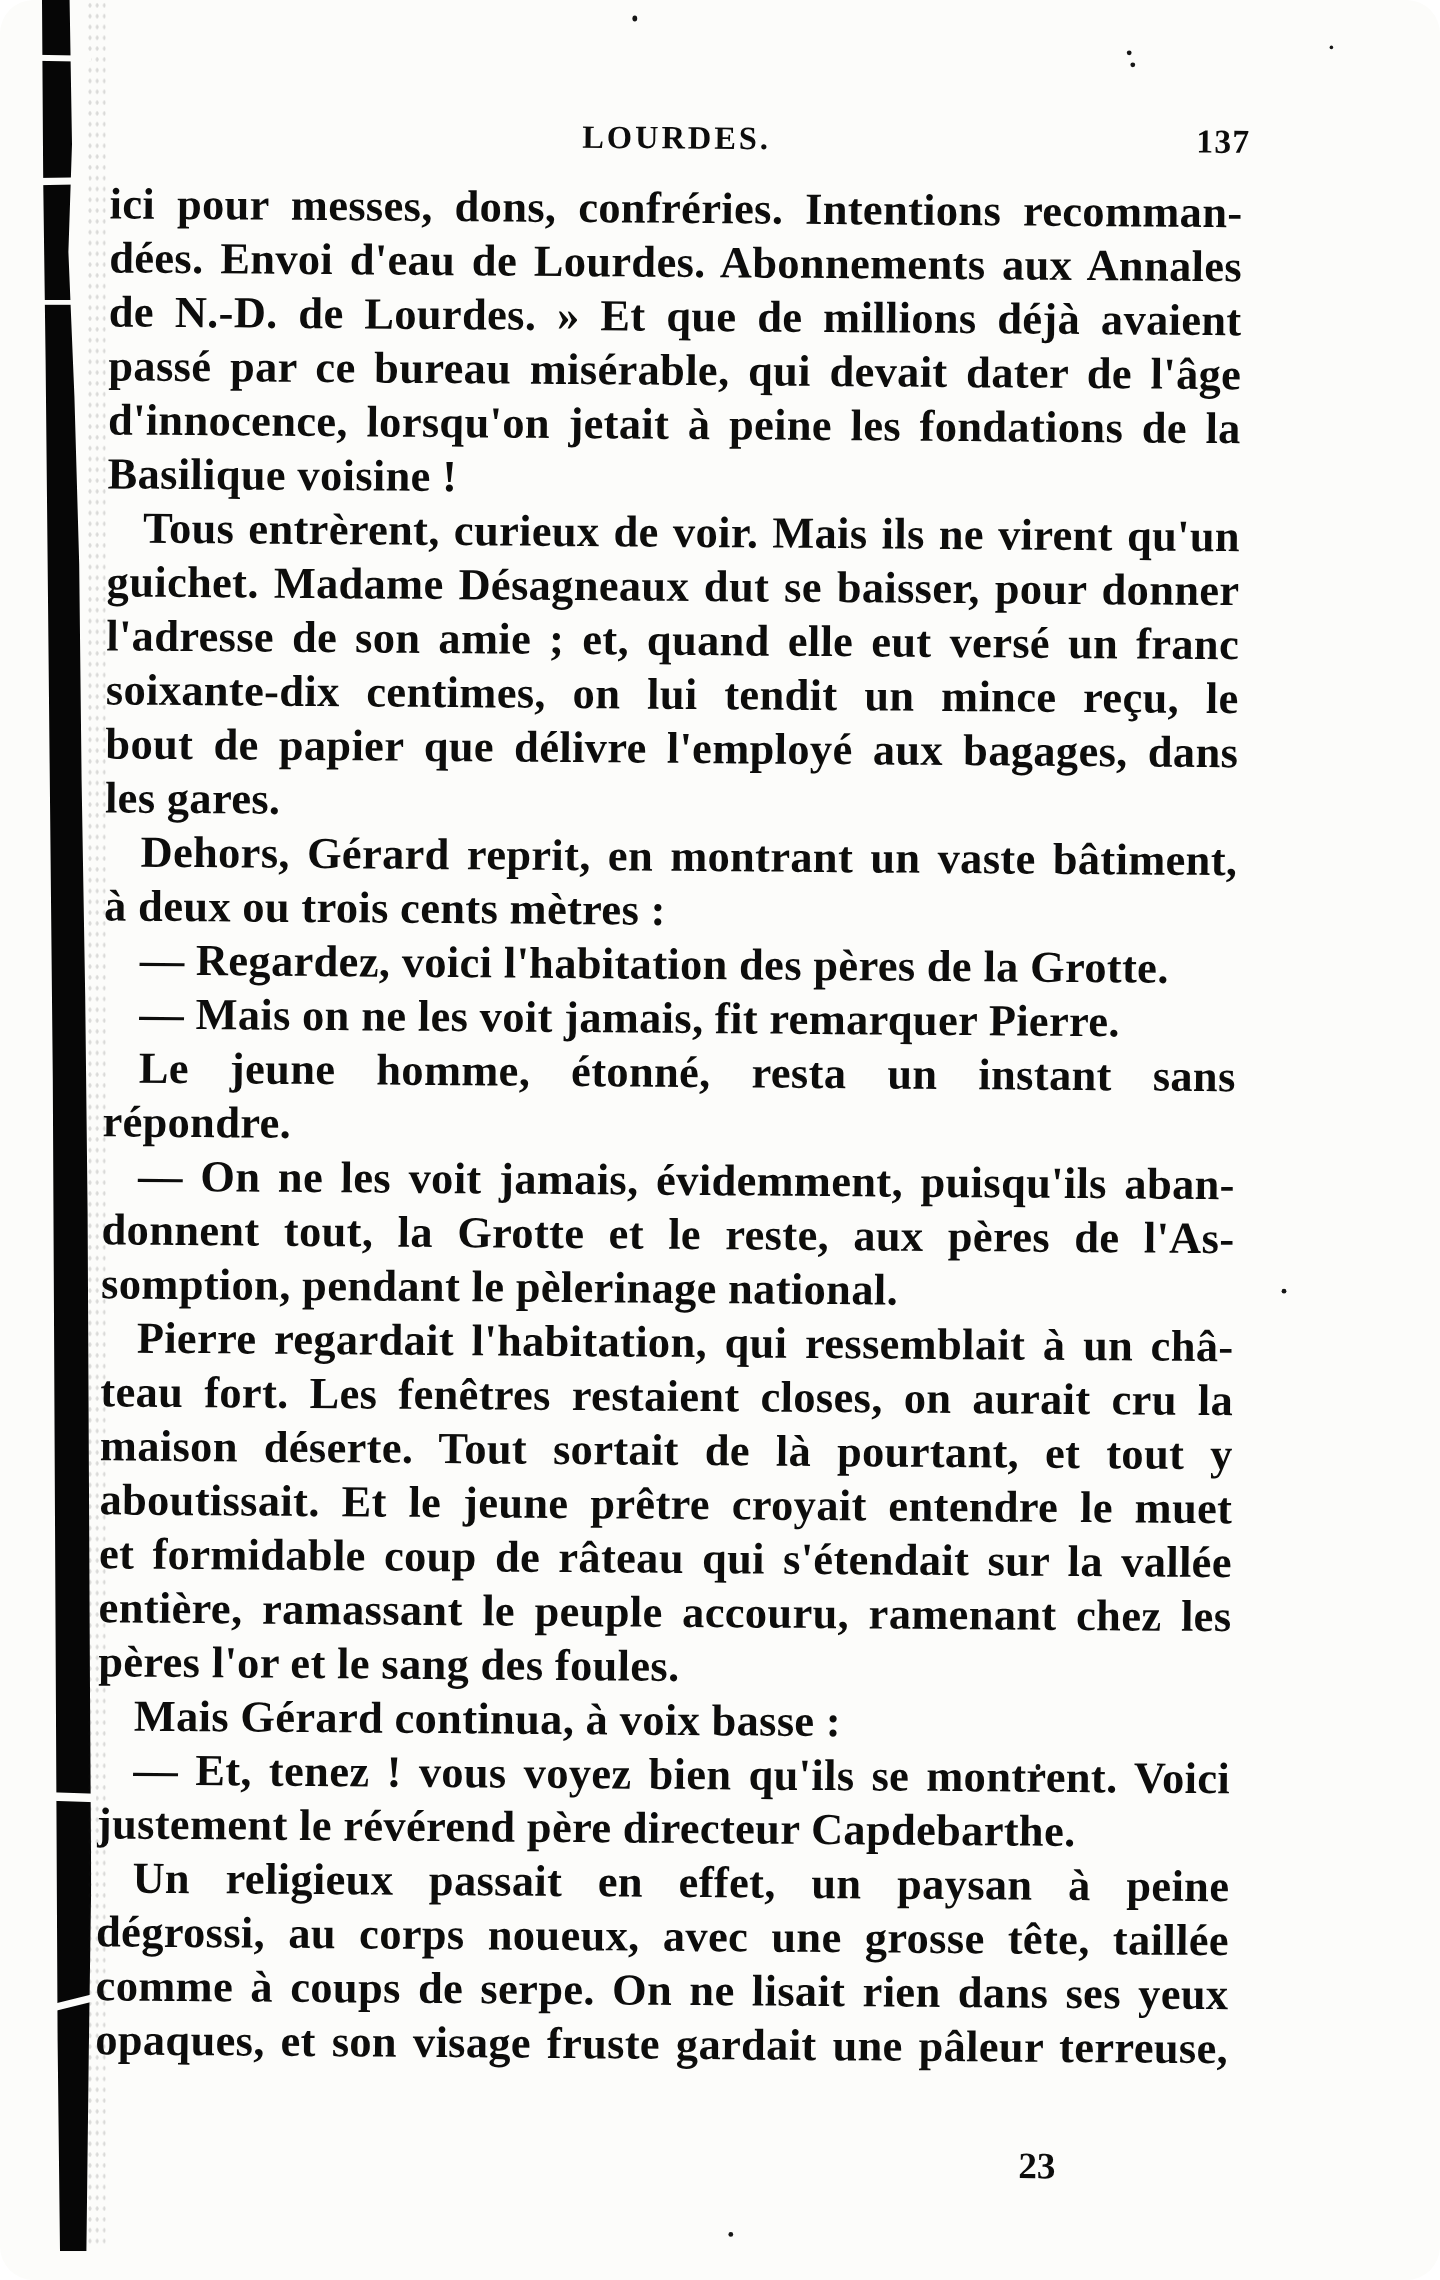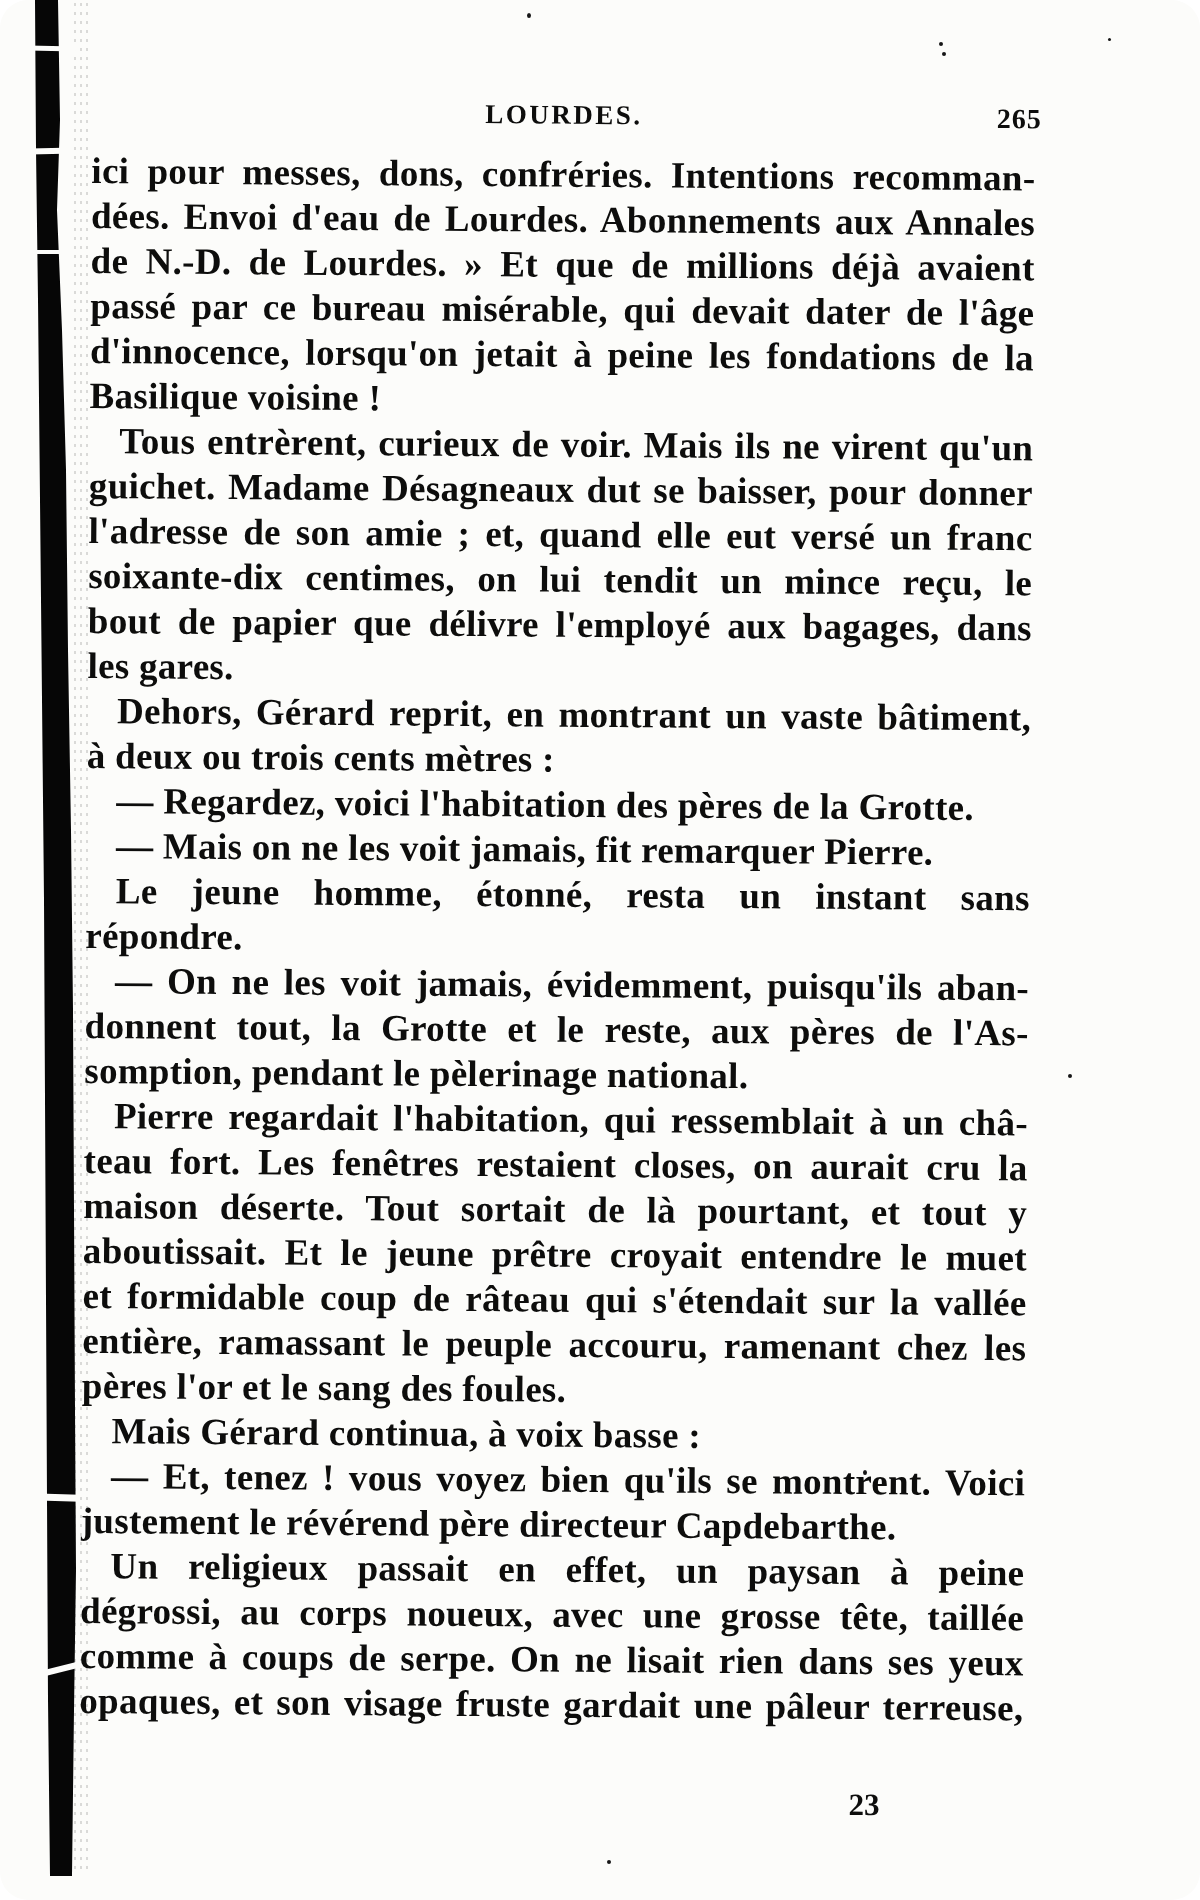--- a/index.html
+++ b/index.html
@@ -91,21 +91,21 @@
   <div class="speck s2"></div>
   <div class="speck s3"></div>
   <div class="speck s4"></div>
   <div class="speck s5"></div>
   <div class="speck s6"></div>
   <div class="speck s7"></div>
 
   <div class="content">
     <div class="header">
       <span class="title">LOURDES.</span>
-      <span class="pagenum">265</span>
+      <span class="pagenum">137</span>
     </div>
     <div class="body">
         <div class="line j">ici pour messes, dons, confréries. Intentions recomman-</div>
         <div class="line j">dées. Envoi d'eau de Lourdes. Abonnements aux Annales</div>
         <div class="line j">de N.-D. de Lourdes. » Et que de millions déjà avaient</div>
         <div class="line j">passé par ce bureau misérable, qui devait dater de l'âge</div>
         <div class="line j">d'innocence, lorsqu'on jetait à peine les fondations de la</div>
         <div class="line">Basilique voisine !</div>
         <div class="line j ind">Tous entrèrent, curieux de voir. Mais ils ne virent qu'un</div>
         <div class="line j">guichet. Madame Désagneaux dut se baisser, pour donner</div>

